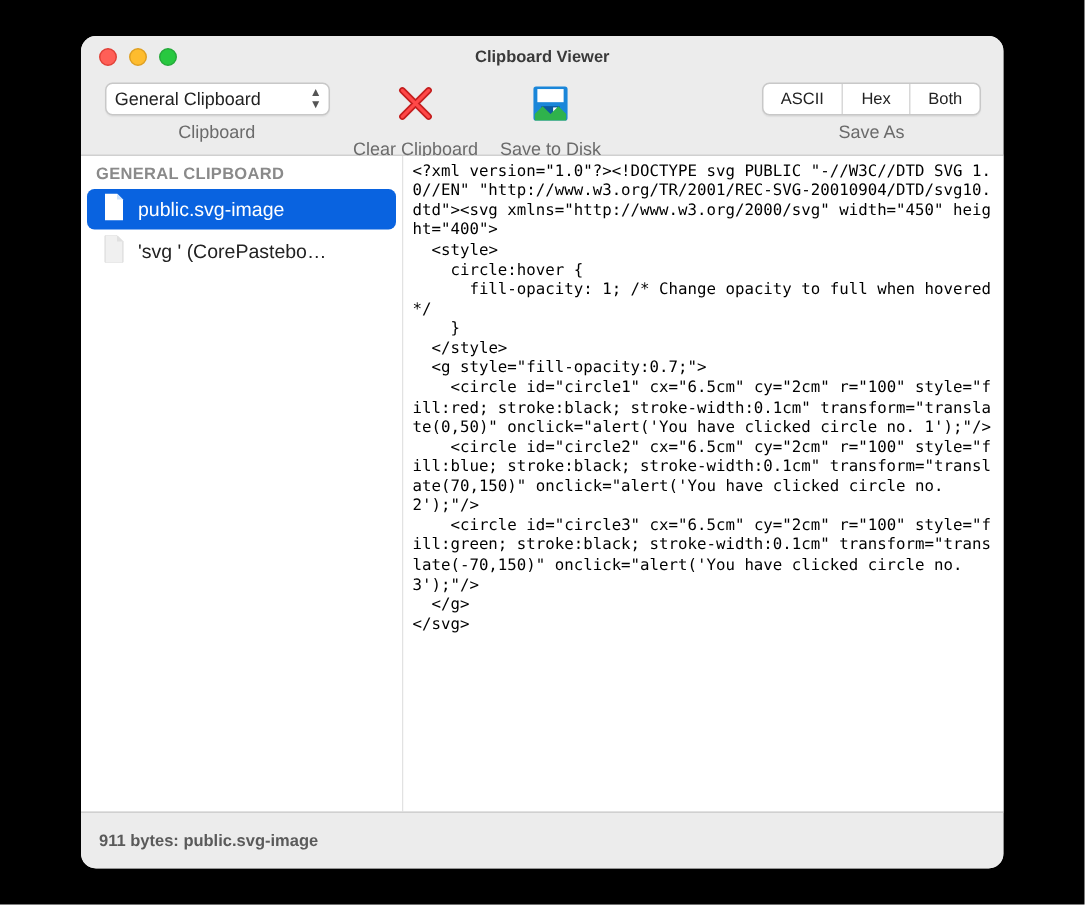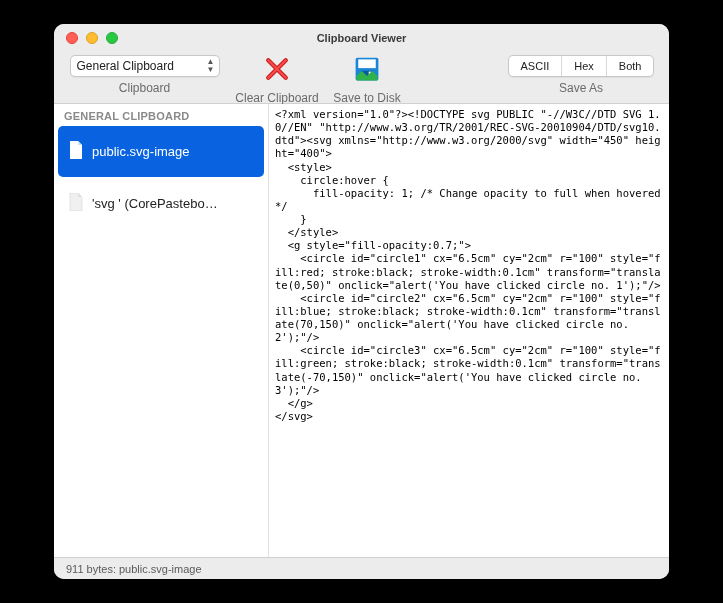--- a/index.html
+++ b/index.html
@@ -88,40 +88,40 @@
       display: flex; flex-direction: column;
       padding-top: 2px;
     }
     .sidebar-header {
       font-size: 11px; font-weight: 600;
       color: #8a8a8a; padding: 4px 10px;
       letter-spacing: 0.2px;
     }
     .sb-item {
       display: flex; align-items: center; gap: 8px;
-      padding: 15px 10px; margin: 0 4px 1px 4px;
+      padding: 3px 10px; margin: 0 4px 1px 4px;
       border-radius: 5px;
       font-size: 13px; color: #222;
       white-space: nowrap; overflow: hidden; text-overflow: ellipsis;
     }
     .sb-item.selected { background: #0963e0; color: #fff; }
     .sb-item .doc-icon { flex-shrink: 0; }
     .content {
       flex: 1; background: #fff;
       font-family: Menlo, Monaco, Consolas, monospace;
       font-size: 10.5px; line-height: 1.25;
       color: #000; padding: 4px 6px;
       white-space: pre-wrap; word-break: break-all;
       overflow: auto;
     }
     .statusbar {
-      height: 22px; border-top: 1px solid #d0d0d0;
+      height: 38px; border-top: 1px solid #d0d0d0;
       background: #ececec;
       font-size: 11px; color: #5a5a5a;
-      display: flex; align-items: center; padding: 0 12px;
+      display: flex; align-items: center; padding: 0 12px; font-weight: bold;
     }
   </style>
 </head>
 <body>
 
 <div class="window">
   <div class="titlebar">
     <div class="traffic-lights">
       <div class="tl tl-close"></div>
       <div class="tl tl-min"></div>

